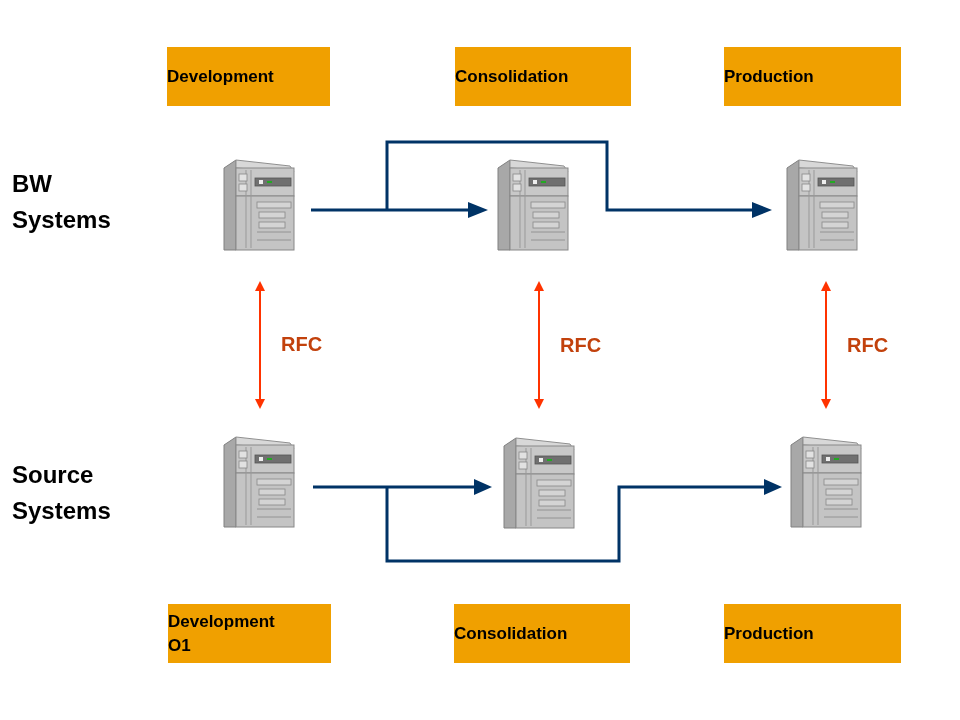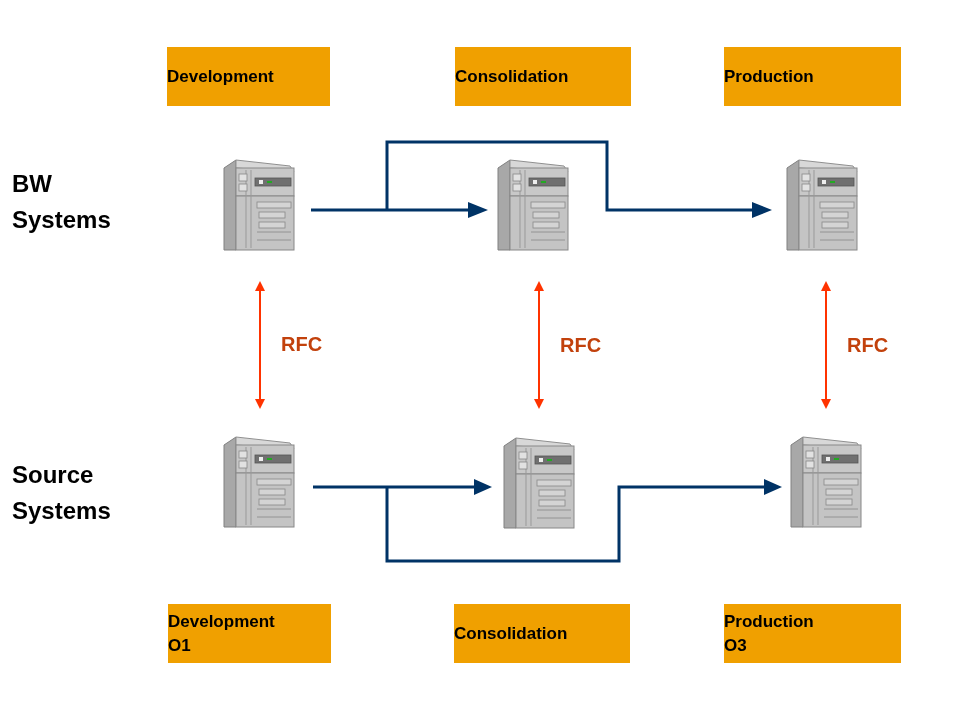--- a/index.html
+++ b/index.html
@@ -25,21 +25,20 @@
 
 <div class="box" style="left:168px;top:604px;width:163px;height:59px;">
   <span>Development</span>
   <span>O1</span>
 </div>
 <div class="box" style="left:454px;top:604px;width:176px;height:59px;">
   <span>Consolidation</span>
 </div>
 <div class="box" style="left:724px;top:604px;width:177px;height:59px;">
   <span>Production</span>
-  <span>O3</span>
 </div>
 
 <div class="rowlabel" style="top:166px;">
   <div>BW</div>
   <div>Systems</div>
 </div>
 <div class="rowlabel" style="top:457px;">
   <div>Source</div>
   <div>Systems</div>
 </div>

